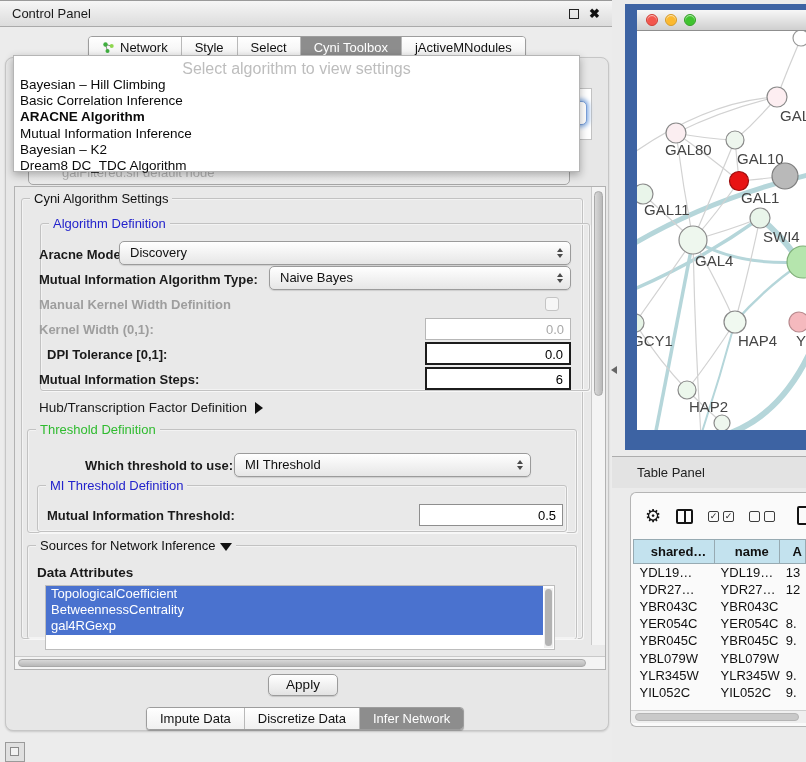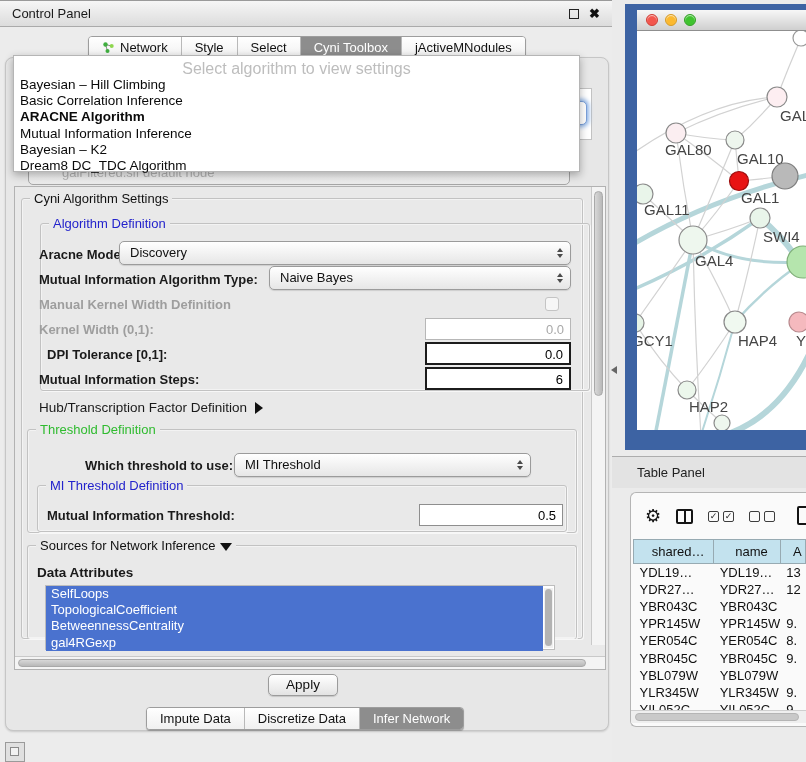--- a/index.html
+++ b/index.html
@@ -98,21 +98,21 @@
     border-radius:6px 0 0 6px; border-right:none; overflow:hidden; }
   .tp-toolbar { position:absolute; left:0; top:0; width:176px; height:46px; display:flex; align-items:center; gap:15px; padding-left:14px; }
   .gear { font-size:18px; color:#141414; line-height:18px; }
   .colicon { width:17px; height:15px; border:2px solid #141414; border-radius:2px; position:relative; }
   .colicon::after { content:""; position:absolute; left:5.5px; top:0; width:2px; height:11px; background:#141414; }
   .cbpair { display:flex; gap:4px; }
   .cb { width:11px; height:11px; border:1.6px solid #3d3d3d; border-radius:2px; font-size:9px; line-height:8px; text-align:center; color:#222; }
   .docicon { position:absolute; right:-6px; top:13px; width:16px; height:19px; border:2px solid #141414; border-radius:2px 5px 2px 2px; }
 
   table.ptable { position:absolute; left:2px; top:46px; border-collapse:collapse; table-layout:fixed; font-size:13px; }
-  table.ptable th { background:#c3e2ee; border:1px solid #97aab2; font-weight:normal; height:24px; font-size:13px;padding-left:9px; }
+  table.ptable th { background:#c3e2ee; border:1px solid #97aab2; font-weight:bold; height:24px; font-size:13px;padding-left:9px; }
   table.ptable td { height:17.2px; padding:0 0 0 6px; white-space:nowrap; overflow:hidden; }
   .tp-hscroll { position:absolute; left:0px; top:217px; width:176px; height:13px; background:#efefef; border-top:1px solid #cfcfcf; }
   .tp-hscroll .thumb { position:absolute; left:4px; top:2px; width:164px; height:8px; border-radius:4px; background:#c9c9c9; border:1px solid #b5b5b5; }
 
   .corner-icon { left:5px; top:742px; width:20px; height:20px; border:1px solid #9a9a9a; background:#e0e0e0; z-index:2; }
   .corner-icon i { position:absolute; left:4px; top:4px; width:9px; height:9px; border:1px solid #8a8a8a; background:#f2f2f2; display:block; }
 
   svg text { font-family:"Liberation Sans",sans-serif; }
 </style>
 </head>
@@ -233,21 +233,20 @@
     <span>0.5</span>
   </div>
 
   <div class="groupbox" style="left:12px; top:358px; width:550px; height:94px; border-bottom:none;">
     <span class="gtitle">
       <span>Sources for Network Inference</span><span class="tri-down"></span>
     </span>
   </div>
   <span class="blbl" style="left:22px; top:378px; font-size:13.5px;">Data Attributes</span>
   <div class="attr-list" style="left:30px; top:398px;">
-    <div class="attr-item">SelfLoops</div>
     <div class="attr-item">TopologicalCoefficient</div>
     <div class="attr-item">BetweennessCentrality</div>
     <div class="attr-item">gal4RGexp</div>
     <div class="attr-scroll">
         <span class="thumb" style="position:absolute;"></span>
       </div>
   </div>
 
   <div class="vscroll abs" style="position:absolute;">
       <span class="thumb"></span>
@@ -386,25 +385,20 @@
           <td>YDR27…</td>
           <td>YDR27…</td>
           <td>12</td>
         </tr>
         <tr>
           <td>YBR043C</td>
           <td>YBR043C</td>
           <td></td>
         </tr>
         <tr>
-          <td>YPR145W</td>
-          <td>YPR145W</td>
-          <td>9.</td>
-        </tr>
-        <tr>
           <td>YER054C</td>
           <td>YER054C</td>
           <td>8.</td>
         </tr>
         <tr>
           <td>YBR045C</td>
           <td>YBR045C</td>
           <td>9.</td>
         </tr>
         <tr>

